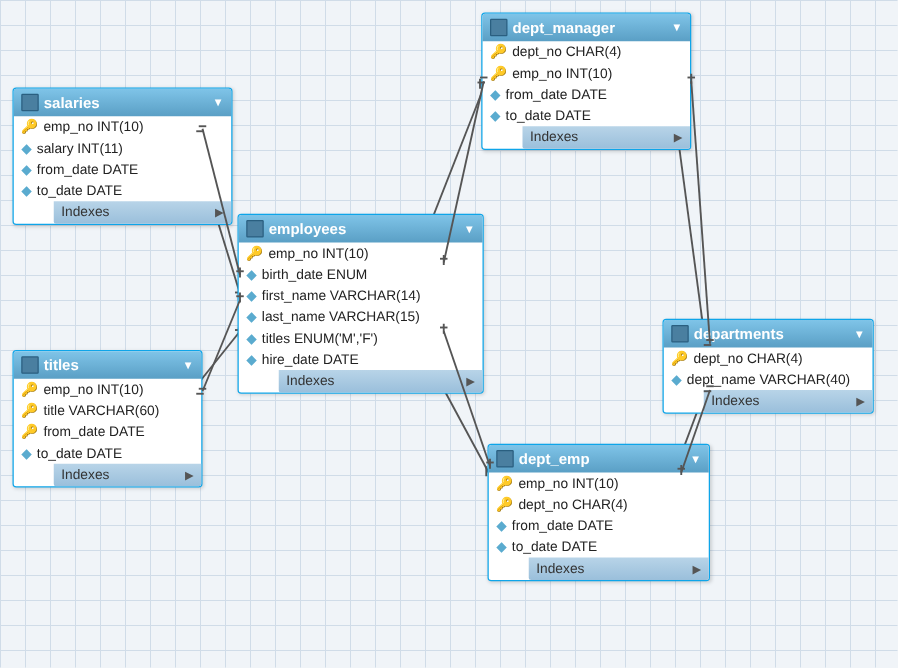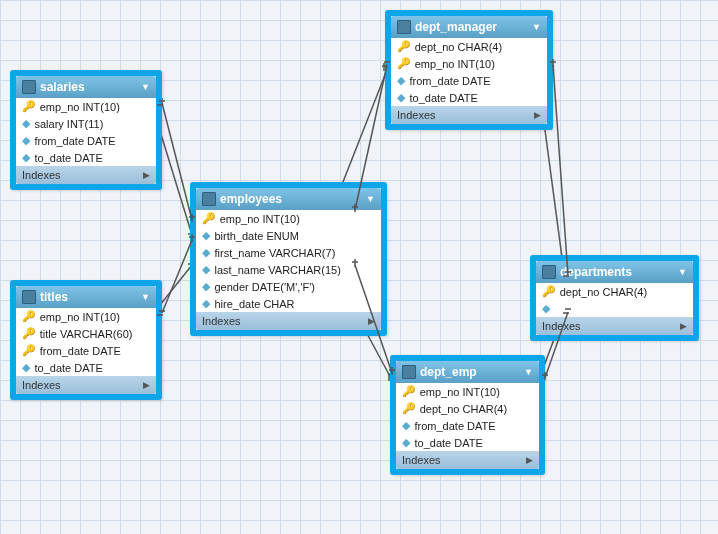--- a/index.html
+++ b/index.html
@@ -12,21 +12,21 @@
       width: 718px;
       height: 534px;
       position: relative;
       overflow: hidden;
       font-family: Arial, sans-serif;
       font-size: 11px;
     }
     .table-box {
       position: absolute;
       background: white;
-      border: 6px solid #0ea5e9;
+      border: 1px solid #0ea5e9;
       border-radius: 3px;
       min-width: 140px;
       box-shadow: 1px 1px 3px rgba(0,0,0,0.15);
     }
     .table-header {
       background: linear-gradient(to bottom, #7fc4e8, #5a9fc5);
       color: white;
       font-weight: bold;
       font-size: 12px;
       padding: 4px 6px;
@@ -74,20 +74,21 @@
     .indexes-row {
       background: linear-gradient(to bottom, #b8d4e8, #9abfdb);
       color: #333;
       font-size: 11px;
       padding: 3px 6px;
       display: flex;
       align-items: center;
       justify-content: space-between;
       border-radius: 0 0 2px 2px;
       cursor: pointer;
+      margin-left: 32px;
     }
     .indexes-arrow {
       font-size: 9px;
       color: #555;
     }
     svg.connections {
       position: absolute;
       top: 0;
       left: 0;
       width: 718px;
@@ -135,21 +136,21 @@
   <line x1="532" y1="52" x2="538" y2="52"></line>
   <line x1="563" y1="277" x2="569" y2="277"></line>
   <line x1="562" y1="273" x2="562" y2="281"></line>
 
   <line x1="535" y1="390" x2="565" y2="310"></line>
   <line x1="532" y1="387" x2="538" y2="387"></line>
   <line x1="563" y1="307" x2="569" y2="307"></line>
   <line x1="562" y1="303" x2="562" y2="311"></line>
 </svg>
 
-<div class="table-box" style="left:10px; top:70px; width:152px;">
+<div class="table-box" style="left:10px; top:70px; width:176px;">
   <div class="table-header">
     <div class="table-header-left">
       <span class="header-icon"></span>
       <span>salaries</span>
     </div>
     <span class="dropdown-arrow">▼</span>
   </div>
   <div class="table-row">
     <span class="field-icon-key">🔑</span>
     <span>emp_no INT(10)</span>
@@ -195,51 +196,51 @@
   <div class="table-row">
     <span class="field-icon-diamond">◆</span>
     <span>to_date DATE</span>
   </div>
   <div class="indexes-row">
     <span>Indexes</span>
     <span class="indexes-arrow">▶</span>
   </div>
 </div>
 
-<div class="table-box" style="left:190px; top:182px; width:197px;">
+<div class="table-box" style="left:190px; top:171px; width:197px;">
   <div class="table-header">
     <div class="table-header-left">
       <span class="header-icon"></span>
       <span>employees</span>
     </div>
     <span class="dropdown-arrow">▼</span>
   </div>
   <div class="table-row">
     <span class="field-icon-key">🔑</span>
     <span>emp_no INT(10)</span>
   </div>
   <div class="table-row">
     <span class="field-icon-diamond">◆</span>
     <span>birth_date ENUM</span>
   </div>
   <div class="table-row">
     <span class="field-icon-diamond">◆</span>
-    <span>first_name VARCHAR(7)</span>
+    <span>first_name VARCHAR(14)</span>
   </div>
   <div class="table-row">
     <span class="field-icon-diamond">◆</span>
     <span>last_name VARCHAR(15)</span>
   </div>
   <div class="table-row">
     <span class="field-icon-diamond">◆</span>
-    <span>gender DATE('M','F')</span>
-  </div>
-  <div class="table-row">
-    <span class="field-icon-diamond">◆</span>
-    <span>hire_date CHAR</span>
+    <span>titles ENUM('M','F')</span>
+  </div>
+  <div class="table-row">
+    <span class="field-icon-diamond">◆</span>
+    <span>hire_date DATE</span>
   </div>
   <div class="indexes-row">
     <span>Indexes</span>
     <span class="indexes-arrow">▶</span>
   </div>
 </div>
 
 <div class="table-box" style="left:385px; top:10px; width:168px;">
   <div class="table-header">
     <div class="table-header-left">
@@ -277,28 +278,29 @@
       <span>departments</span>
     </div>
     <span class="dropdown-arrow">▼</span>
   </div>
   <div class="table-row">
     <span class="field-icon-key">🔑</span>
     <span>dept_no CHAR(4)</span>
   </div>
   <div class="table-row">
     <span class="field-icon-diamond">◆</span>
-  </div>
-  <div class="indexes-row">
-    <span>Indexes</span>
-    <span class="indexes-arrow">▶</span>
-  </div>
-</div>
-
-<div class="table-box" style="left:390px; top:355px; width:155px;">
+    <span>dept_name VARCHAR(40)</span>
+  </div>
+  <div class="indexes-row">
+    <span>Indexes</span>
+    <span class="indexes-arrow">▶</span>
+  </div>
+</div>
+
+<div class="table-box" style="left:390px; top:355px; width:178px;">
   <div class="table-header">
     <div class="table-header-left">
       <span class="header-icon"></span>
       <span>dept_emp</span>
     </div>
     <span class="dropdown-arrow">▼</span>
   </div>
   <div class="table-row">
     <span class="field-icon-key">🔑</span>
     <span>emp_no INT(10)</span>

